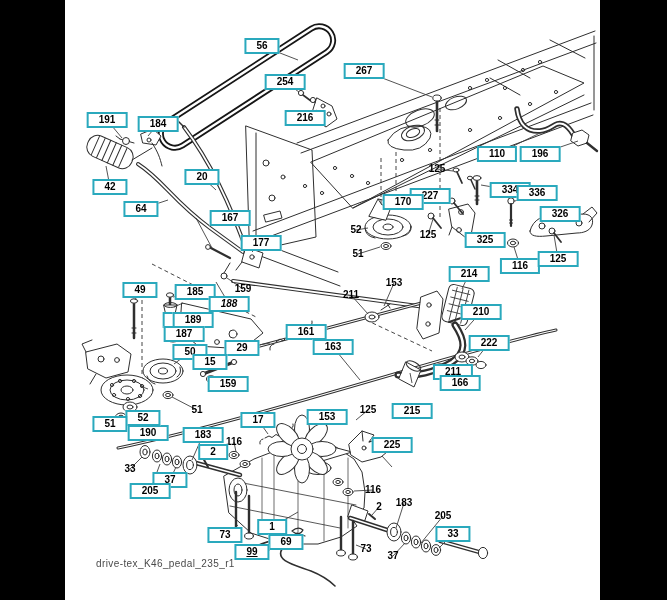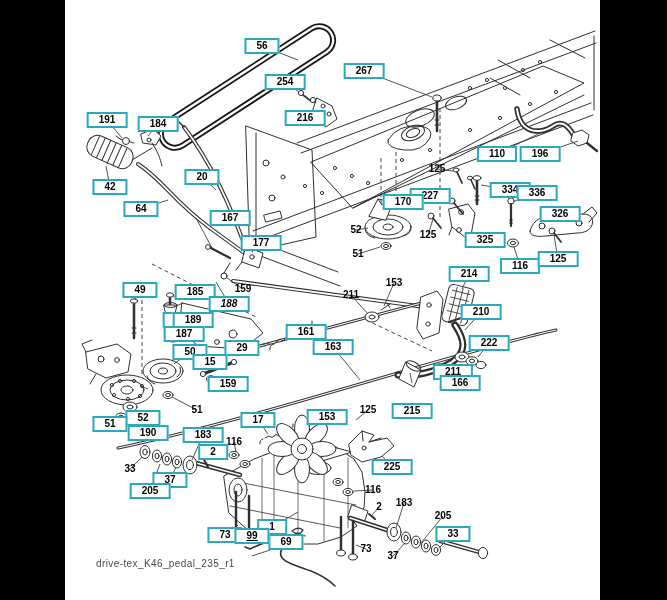--- a/index.html
+++ b/index.html
@@ -446,31 +446,31 @@
       <div class="part-label hl" style="left: 148px; top: 389px; margin-top: 44px;">190</div>
       <div class="part-label" style="left: 197px; top: 410px;">51</div>
       <div class="part-label" style="left: 368px; top: 410px;">125</div>
       <div class="part-label hl" style="left: 143px; top: 418px;">52</div>
       <div class="part-label hl" style="left: 327px; top: 417px;">153</div>
       <div class="part-label hl" style="left: 258px; top: 420px;">17</div>
       <div class="part-label hl" style="left: 110px; top: 424px;">51</div>
       <div class="part-label hl" style="left: 203px; top: 435px;">183</div>
       <div class="part-label" style="left: 234px; top: 442px;">116</div>
       <div class="part-label hl" style="left: 213px; top: 452px;">2</div>
-      <div class="part-label hl" style="left: 392px; top: 467px;">225</div>
+      <div class="part-label hl" style="left: 392px; top: 445px;">225</div>
       <div class="part-label" style="left: 130px; top: 469px;">33</div>
       <div class="part-label hl" style="left: 170px; top: 480px;">37</div>
       <div class="part-label hl" style="left: 150px; top: 491px;">205</div>
       <div class="part-label" style="left: 373px; top: 490px;">116</div>
       <div class="part-label" style="left: 404px; top: 503px;">183</div>
       <div class="part-label" style="left: 379px; top: 507px;">2</div>
       <div class="part-label" style="left: 443px; top: 516px;">205</div>
       <div class="part-label hl" style="left: 272px; top: 527px;">1</div>
       <div class="part-label hl" style="left: 453px; top: 534px;">33</div>
       <div class="part-label hl" style="left: 225px; top: 535px;">73</div>
       <div class="part-label hl" style="left: 286px; top: 542px;">69</div>
       <div class="part-label" style="left: 366px; top: 549px;">73</div>
-      <div class="part-label hl" style="left: 252px; top: 536px; text-decoration: underline;">99</div>
+      <div class="part-label hl" style="left: 252px; top: 552px; text-decoration: underline;">99</div>
       <div class="part-label" style="left: 393px; top: 556px;">37</div>
     </div>
 
   <div id="filename">drive-tex_K46_pedal_235_r1</div>
 </div>
 
 </body></html>

